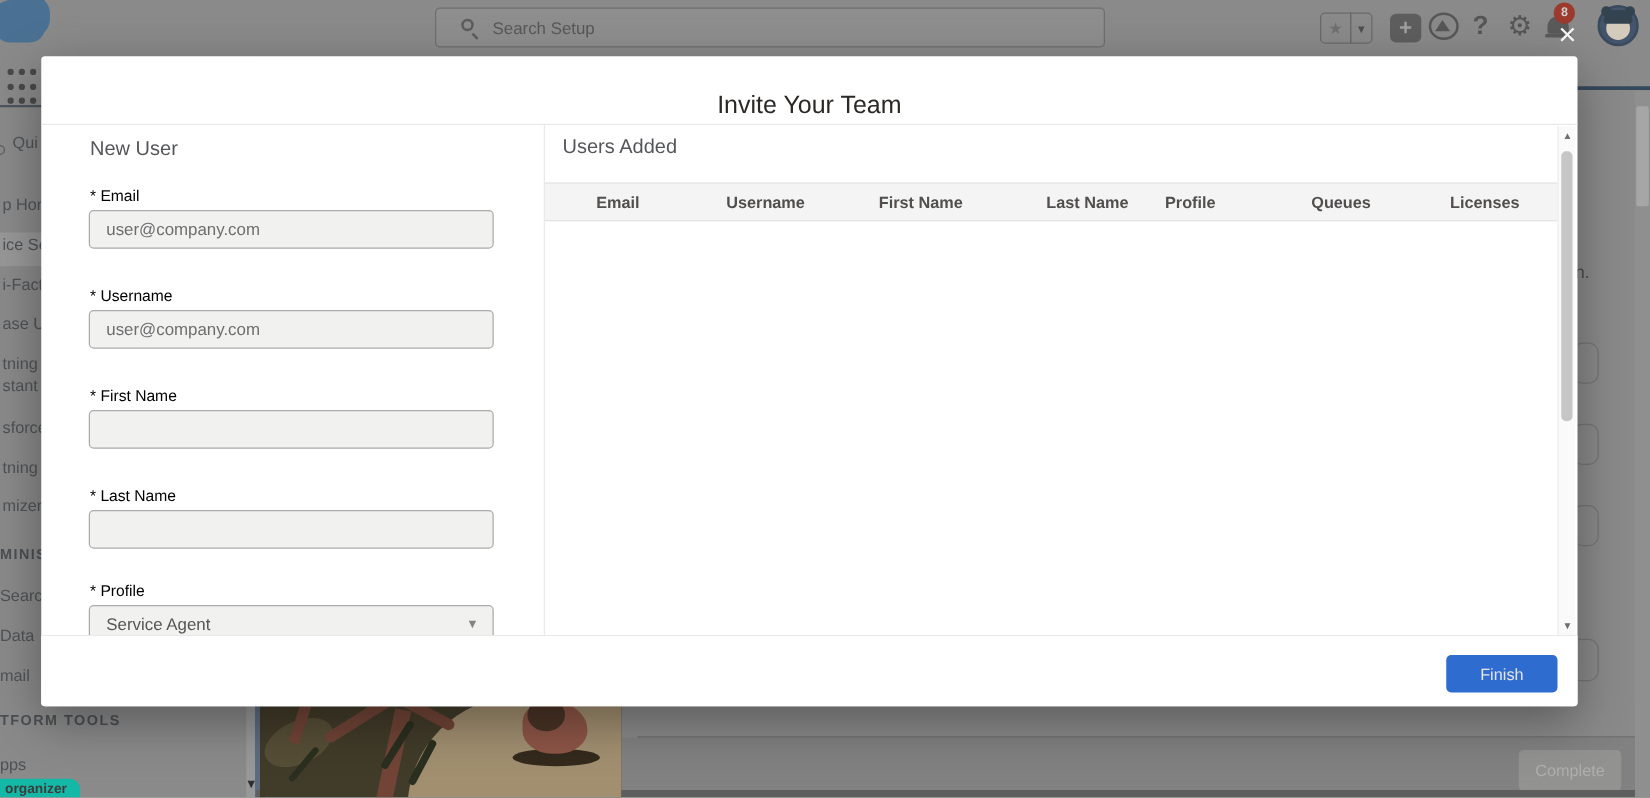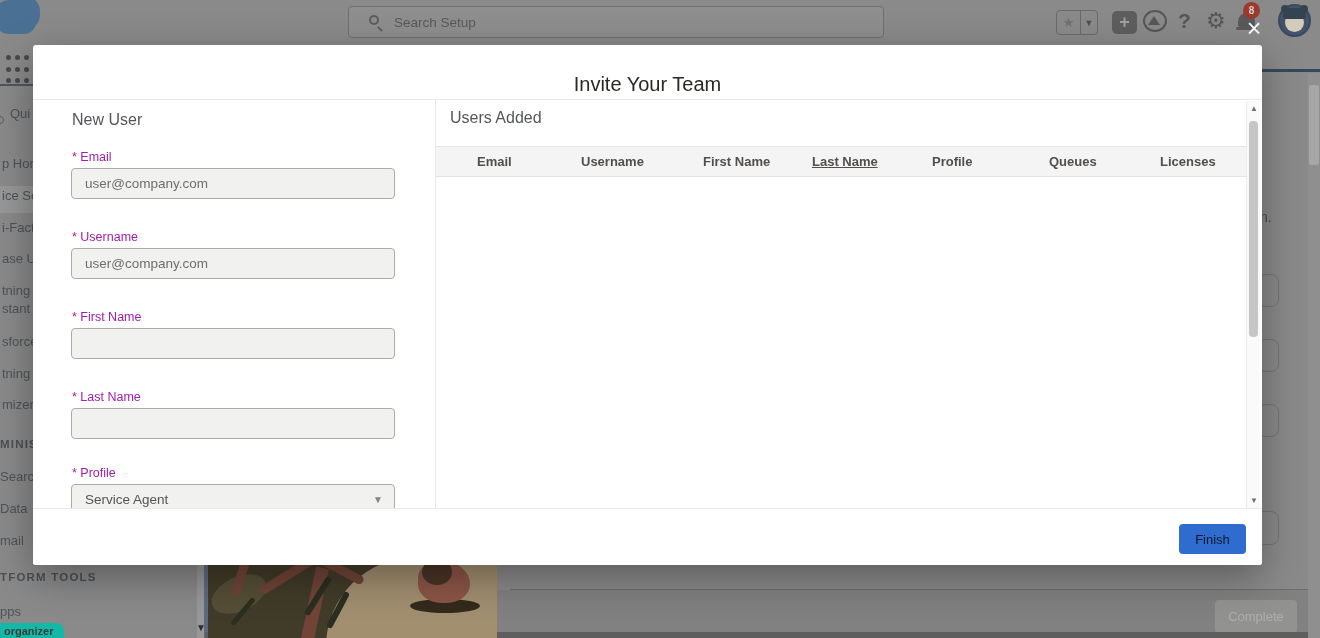--- a/index.html
+++ b/index.html
@@ -80,38 +80,38 @@
   .browser-thumb { position:absolute; left:1309px; top:85px; width:10px; height:80px; background:#a6a6a6; border-radius:2px; }
 
   
   .modal-close { position:absolute; left:1242px; top:16px; width:24px; height:24px; color:#f5f5f5; font-size:25px; line-height:24px; text-align:center; z-index:60; font-weight:400; }
   .modal { position:absolute; left:33px; top:45px; width:1229px; height:520px; background:#ffffff; border-radius:3px; box-shadow:0 12px 40px rgba(0,0,0,0.35); z-index:50; }
   .modal-header { position:absolute; left:0; top:0; width:100%; height:55px; border-bottom:1px solid #e9e9e9; }
   .modal-title { width:100%; text-align:center; font-size:20px; color:#2b2826; margin-top:28px; }
   .pane-divider { position:absolute; left:402px; top:55px; width:1px; height:408px; background:#e9e9e9; }
 
   .form-heading { position:absolute; left:39px; top:66px; font-size:16px; color:#54565a; }
-  .f-label { position:absolute; left:39px; font-size:12.5px; color:#a21caf; }
+  .f-label { position:absolute; left:39px; font-size:12.5px; color:#000000; }
   .f-input { position:absolute; left:38px; width:324px; height:31px; background:#f1f1f0; border:1px solid #ababab; border-radius:4px; font-family:"Liberation Sans",sans-serif; font-size:13.5px; color:#444; padding-left:13px; }
   .f-input::placeholder { color:#6e6e6e; opacity:1; }
   .f-select { position:absolute; left:38px; top:439px; width:324px; height:31px; background:#f1f1f0; border:1px solid #ababab; border-radius:4px; }
   .f-select .sel-text { position:absolute; left:13px; top:7px; font-size:13.5px; color:#555; }
   .f-select .caret { position:absolute; right:11px; top:9px; font-size:10px; color:#848484; }
 
   .table-heading { position:absolute; left:417px; top:64px; font-size:16px; color:#54565a; }
   .table-headrow { position:absolute; left:403px; top:101px; width:810px; height:31px; background:#f4f4f4; border-top:1px solid #e4e4e4; border-bottom:1px solid #e4e4e4; }
   .th { position:absolute; top:7px; font-size:13px; font-weight:700; color:#514f4d;padding-left:28px; }
 
   .m-scroll { position:absolute; left:1213px; top:56px; width:14px; height:407px; background:#fafafa; border-left:1px solid #ededed; }
   .m-scroll .up { position:absolute; left:3px; top:3px; font-size:8px; color:#6f6f6f; }
   .m-scroll .down { position:absolute; left:3px; bottom:3px; font-size:8px; color:#6f6f6f; }
   .m-thumb { position:absolute; left:2px; top:20px; width:9px; height:216px; background:#c6c6c6; border-radius:4px; }
 
   .modal-footer { position:absolute; left:0; top:463px; width:100%; height:57px; background:#fff; border-top:1px solid #eaeaea; border-radius:0 0 3px 3px; }
-  .finish-btn { position:absolute; right:16px; top:15px; width:67px; height:30px; background:#2e6ccf; border:none; border-radius:4px; color:#0f172a; font-size:13px; font-family:"Liberation Sans",sans-serif; }
+  .finish-btn { position:absolute; right:16px; top:15px; width:89px; height:30px; background:#2e6ccf; border:none; border-radius:4px; color:#e5e5e5; font-size:13px; font-family:"Liberation Sans",sans-serif; }
 </style>
 </head>
 <body>
 
 <div id="canvas">
 
   <div class="bg-header"></div>
   <div class="logo-cloud"></div>
 
   <div class="search-box">
@@ -228,21 +228,21 @@
     <div class="f-select">
       <span class="sel-text">Service Agent</span>
       <span class="caret">▼</span>
     </div>
 
     <div class="table-heading">Users Added</div>
     <div class="table-headrow">
       <span class="th" style="left:13px;">Email</span>
       <span class="th" style="left:117px;">Username</span>
       <span class="th" style="left:239px;">First Name</span>
-      <span class="th" style="left:348px;text-decoration:underline;">Last Name</span>
+      <span class="th" style="left:373px;">Last Name</span>
       <span class="th" style="left:468px;">Profile</span>
       <span class="th" style="left:585px;">Queues</span>
       <span class="th" style="left:696px;">Licenses</span>
     </div>
 
     <div class="m-scroll">
       <span class="up">▲</span>
       <div class="m-thumb"></div>
       <span class="down">▼</span>
     </div>

